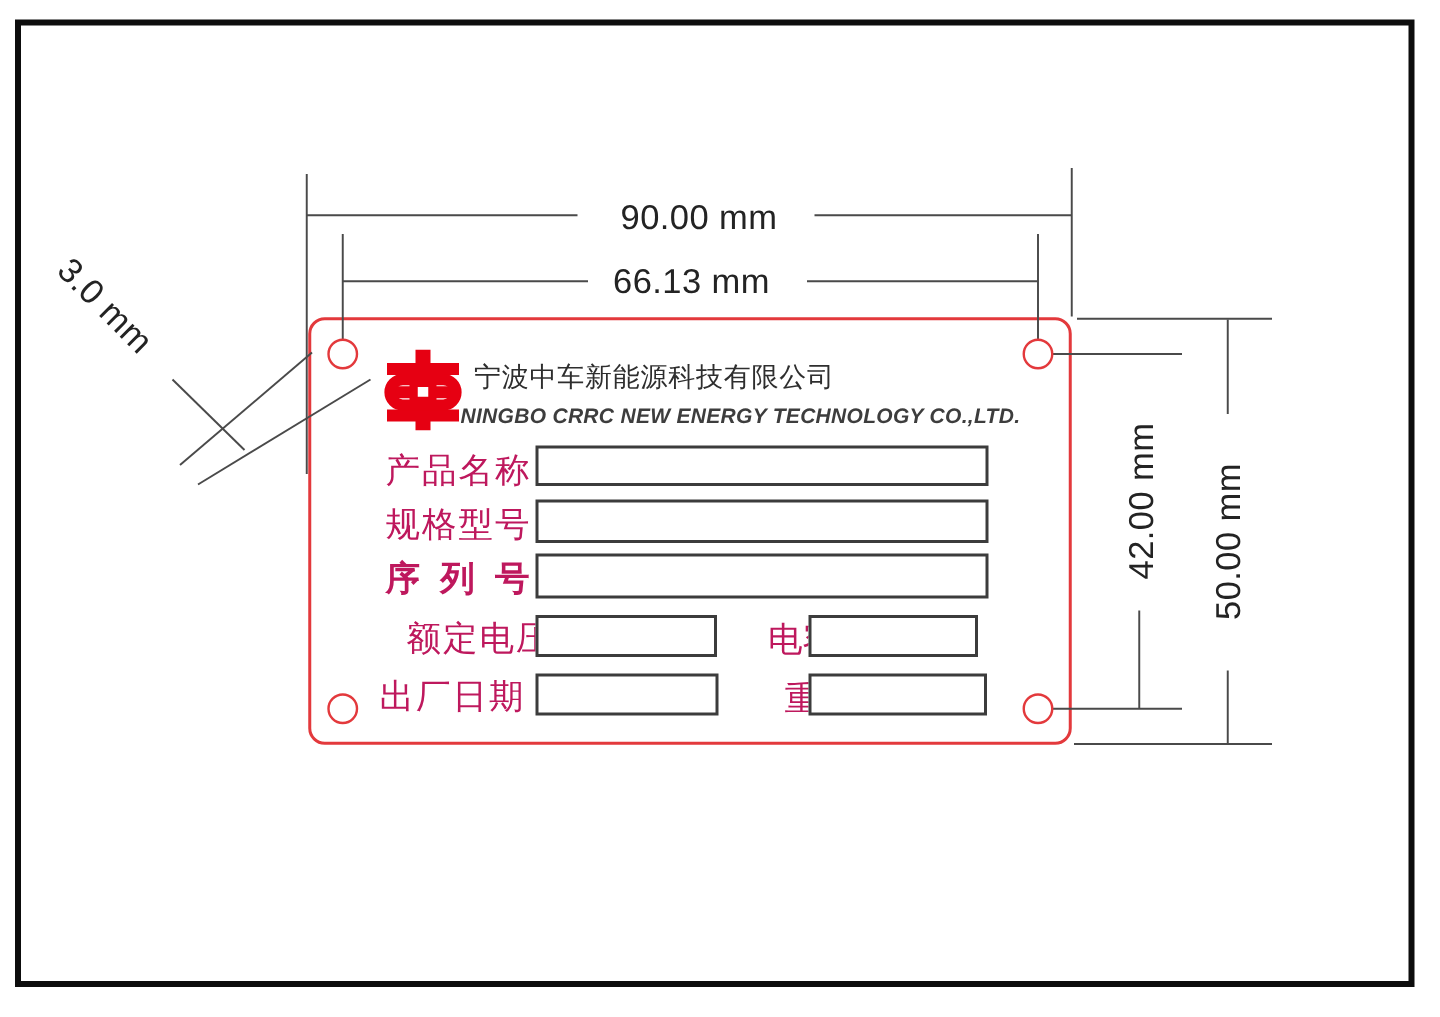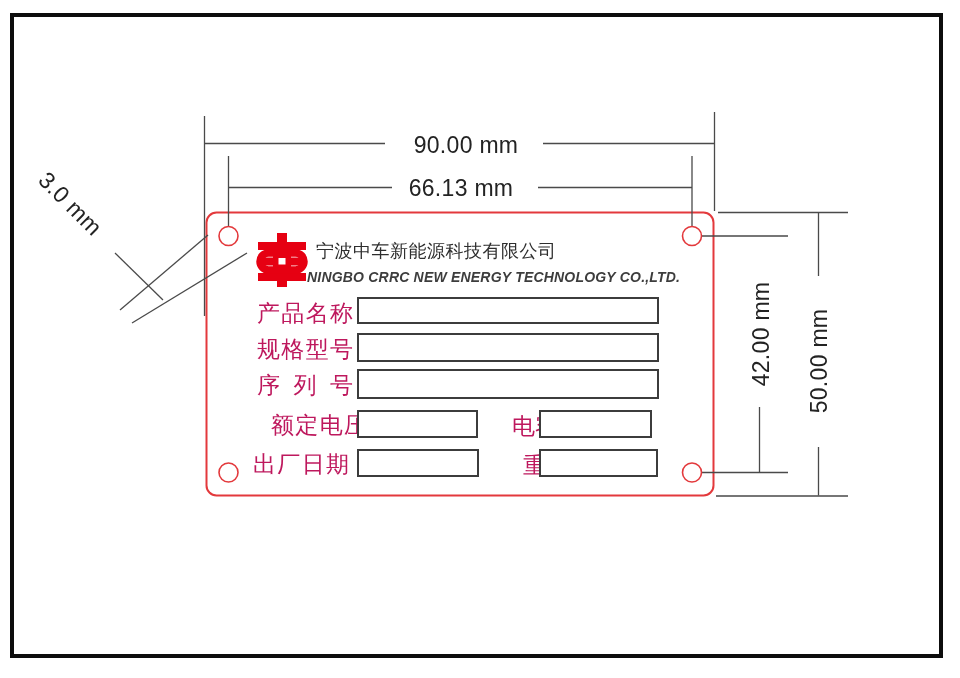--- a/index.html
+++ b/index.html
@@ -107,21 +107,21 @@
 
 <div class="abs company-cn">宁波中车新能源科技有限公司</div>
 <div class="abs company-en">NINGBO CRRC NEW ENERGY TECHNOLOGY CO.,LTD.</div>
 
 <div class="abs flabel" style="left:257px;top:299px;">产品名称</div>
 <div class="abs fbox" style="left:357px;top:297px;width:302px;height:27px;"></div>
 
 <div class="abs flabel" style="left:257px;top:335px;">规格型号</div>
 <div class="abs fbox" style="left:357px;top:333px;width:302px;height:29px;"></div>
 
-<div class="abs flabel" style="left:257px;top:371px;">序 列 号</div>
+<div class="abs flabel" style="left:257px;top:371px;font-weight:bold;">序 列 号</div>
 <div class="abs fbox" style="left:357px;top:369px;width:302px;height:30px;"></div>
 
 <div class="abs flabel" style="left:271px;top:411px;">额定电压</div>
 <div class="abs fbox" style="left:357px;top:410px;width:121px;height:28px;"></div>
 <div class="abs flabel small" style="left:484px;top:412px;">电容</div>
 <div class="abs fbox" style="left:539px;top:410px;width:113px;height:28px;"></div>
 
 <div class="abs flabel" style="left:253px;top:450px;">出厂日期</div>
 <div class="abs fbox" style="left:357px;top:449px;width:122px;height:28px;"></div>
 <div class="abs flabel small" style="left:495px;top:451px;">重量</div>

